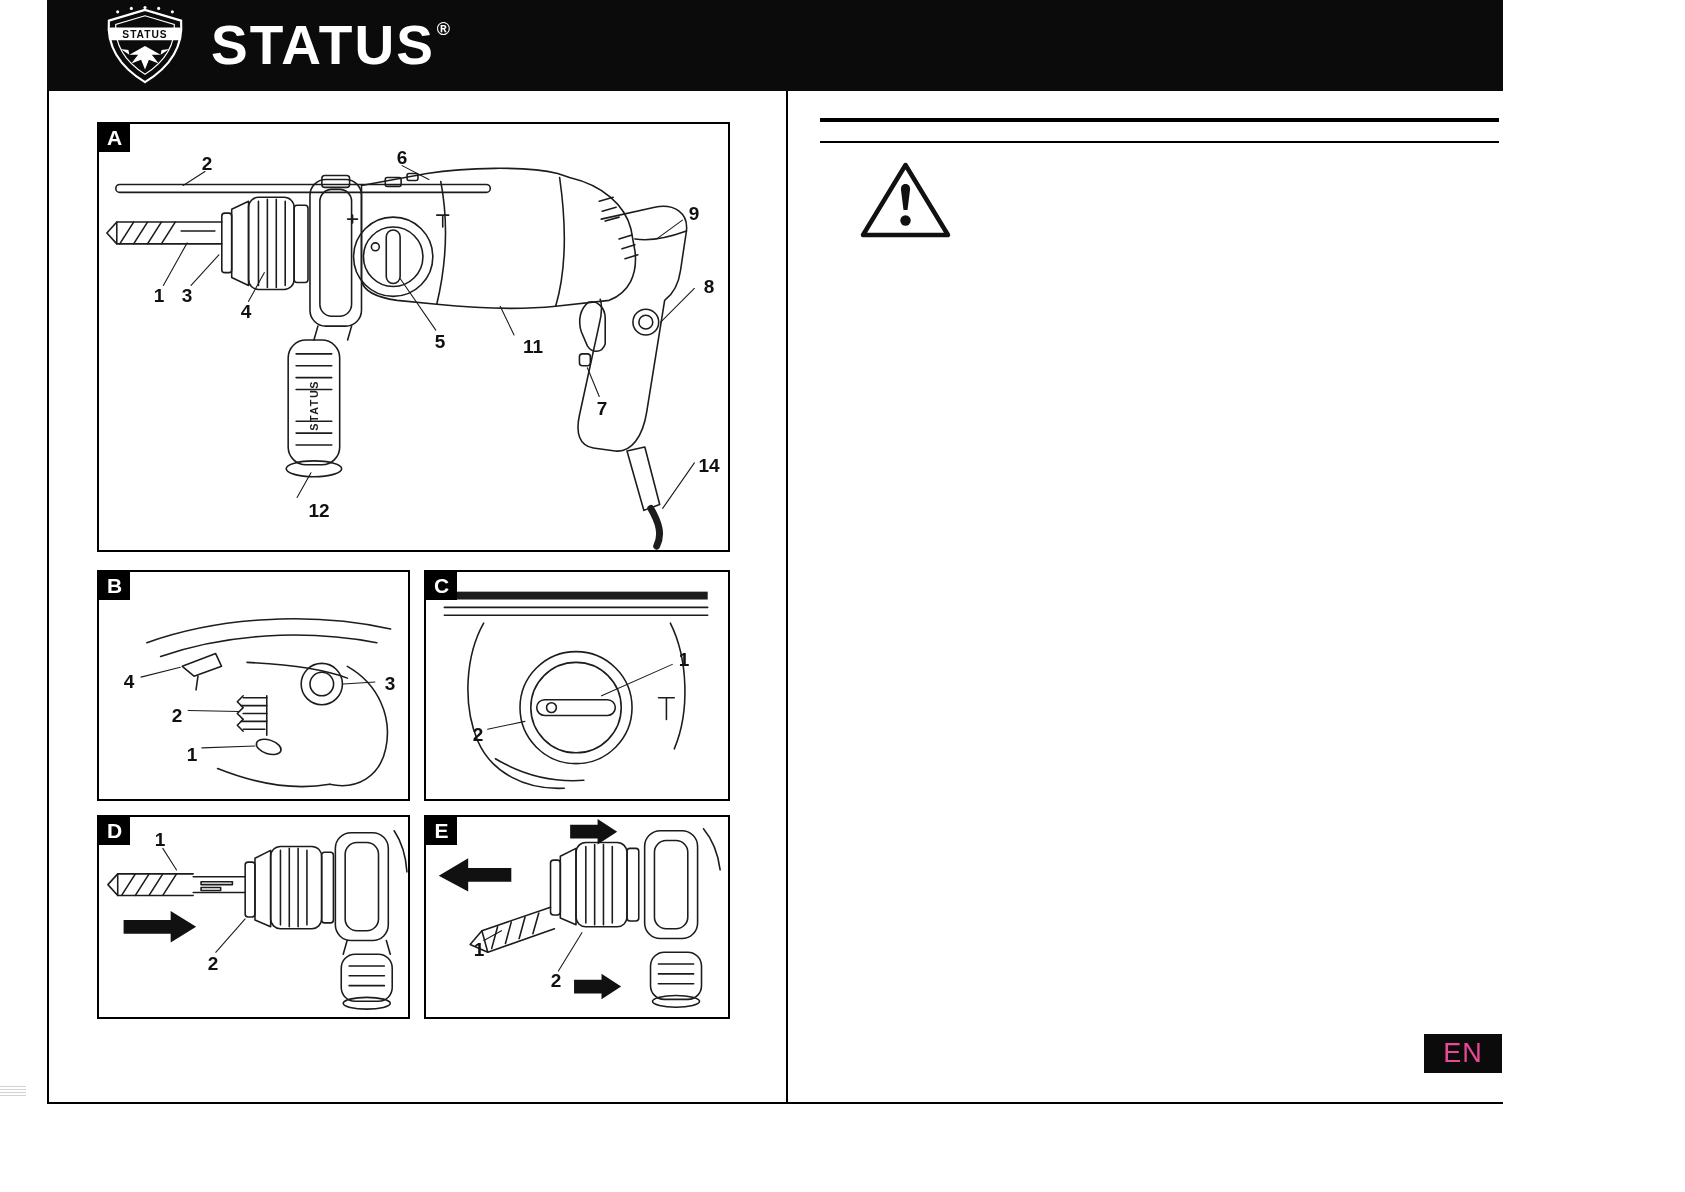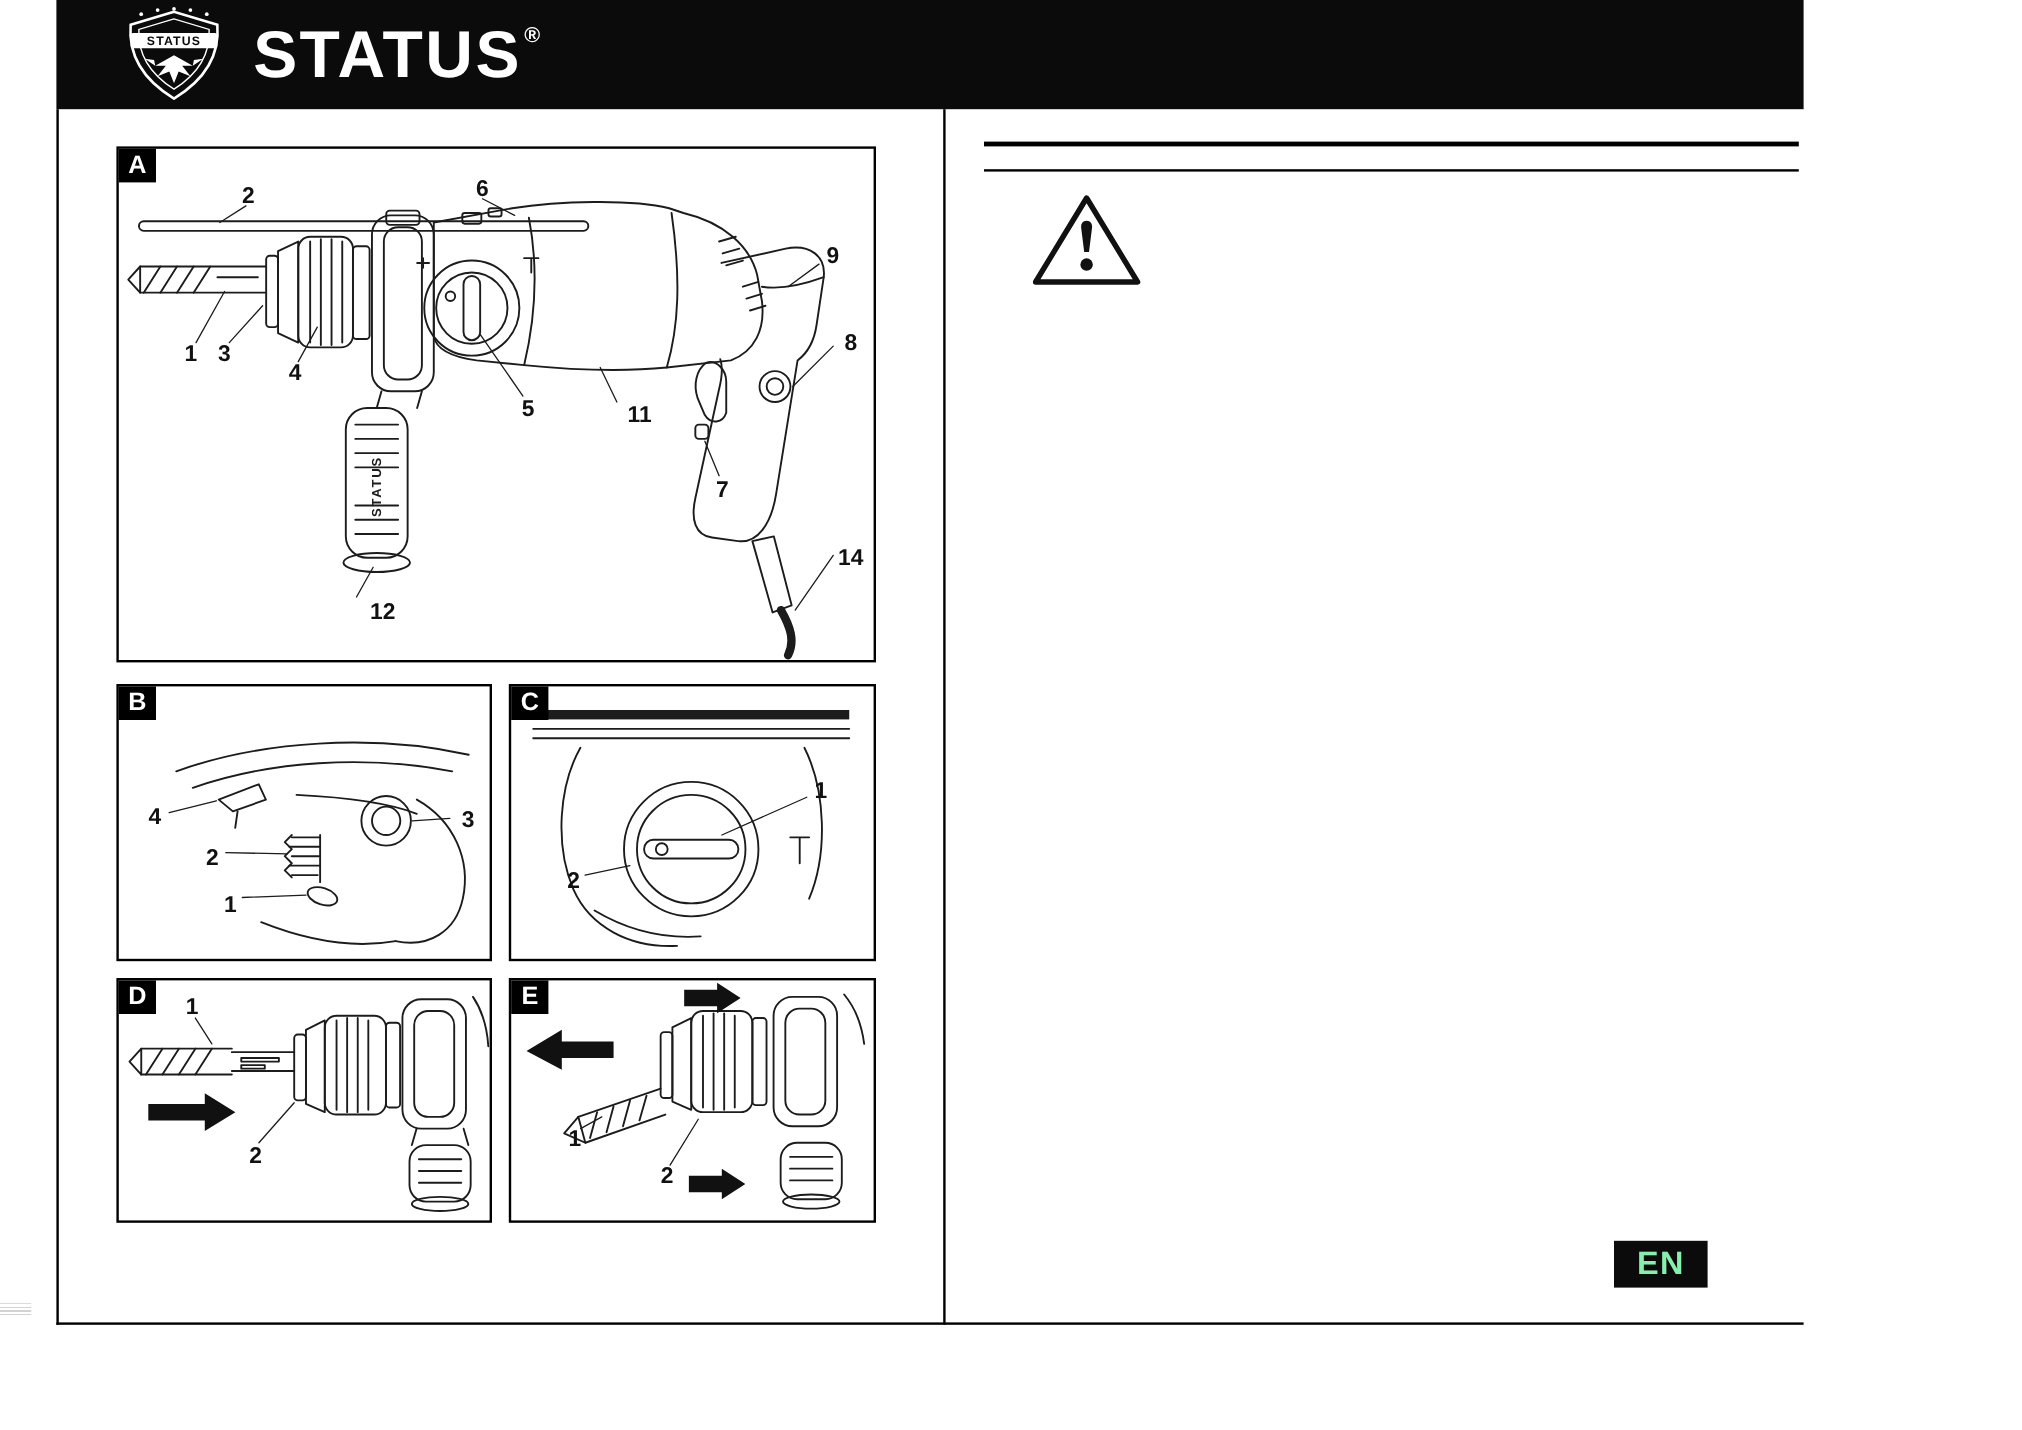--- a/index.html
+++ b/index.html
@@ -38,23 +38,23 @@
   .callout {
     position:absolute; transform:translate(-50%,-50%); font-weight:bold;
     font-size:19px; color:#111; z-index:2; white-space:nowrap;
   }
   
   .rule-top    { position:absolute; left:820px; top:118px; width:679px; height:4px; background:#000; }
   .rule-bottom { position:absolute; left:820px; top:141px; width:679px; height:2px; background:#000; }
   .warning-icon { position:absolute; left:858px; top:158px; }
   
   .lang-badge {
-    position:absolute; left:1345px; top:1034px; width:78px; height:39px;
-    background:#0b0b0b; color:#86efac; font-size:27px; letter-spacing:1px;
-    display:flex; align-items:center; justify-content:center;font-weight:bold;
+    position:absolute; left:1424px; top:1034px; width:78px; height:39px;
+    background:#0b0b0b; color:#ec4899; font-size:27px; letter-spacing:1px;
+    display:flex; align-items:center; justify-content:center;
   }
   
   .print-marks {
     position:absolute; left:0; top:1086px; width:26px; height:10px; opacity:.6;
     background:repeating-linear-gradient(0deg,#b5b5b5 0 1px,transparent 1px 3px);
   }
 </style>
 </head>
 <body>
 

